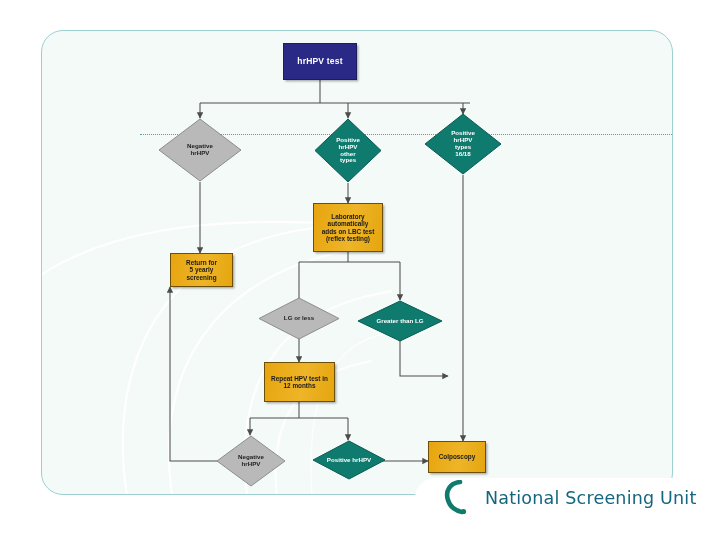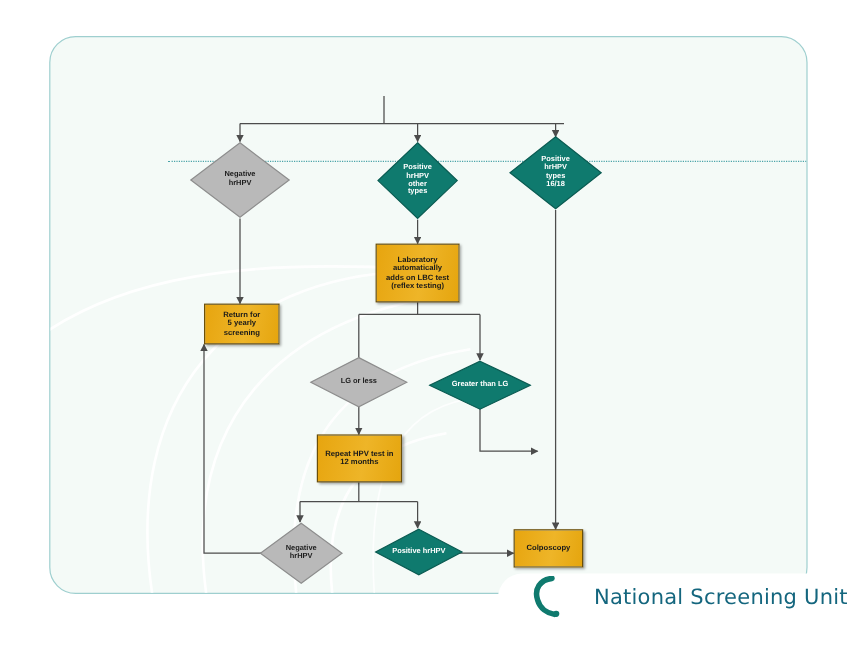--- a/index.html
+++ b/index.html
@@ -110,21 +110,21 @@
     width: 305px; height: 62px;
     background: #ffffff;
     border-top-left-radius: 20px;
   }
   #logo {
     position: absolute;
     left: 443px; top: 476px;
     width: 230px; height: 44px;
     display: flex;
     align-items: center;
-    gap: 24px;
+    gap: 14px;
   }
   #logo-mark { width: 28px; height: 36px; flex: none; }
   #logo-text {
     color: #14667e;
     font-size: 17.5px;
     letter-spacing: 0.2px;
     white-space: nowrap;
     font-family: "DejaVu Sans", sans-serif;
   }
 </style>
@@ -187,20 +187,23 @@
       <path d="M250,418 L348,418"></path>
       <path d="M250,418 L250,435" marker-end="url(#ah)"></path>
       <path d="M348,418 L348,440" marker-end="url(#ah)"></path>
 
       <path d="M218,461 L170,461 L170,287" marker-end="url(#ah)"></path>
 
       <path d="M381,461 L428,461" marker-end="url(#ah)"></path>
     </g>
   </svg>
 
+  <div class="node rect navy" style="left:283px; top:43px; width:74px; height:37px;">
+    <span class="lbl">hrHPV test</span>
+  </div>
 
   <div class="diamond grey" style="left:158px; top:118px; width:84px; height:64px;">
     <svg class="shape" viewBox="0 0 84 64">
       <polygon points="42,1 83,32 42,63 1,32" fill="#b9b9b9" stroke="#8d8d8d" stroke-width="1"></polygon>
     </svg>
     <span class="dlabel">Negative
 hrHPV</span>
   </div>
 
   <div class="diamond teal" style="left:314px; top:118px; width:68px; height:65px;">

